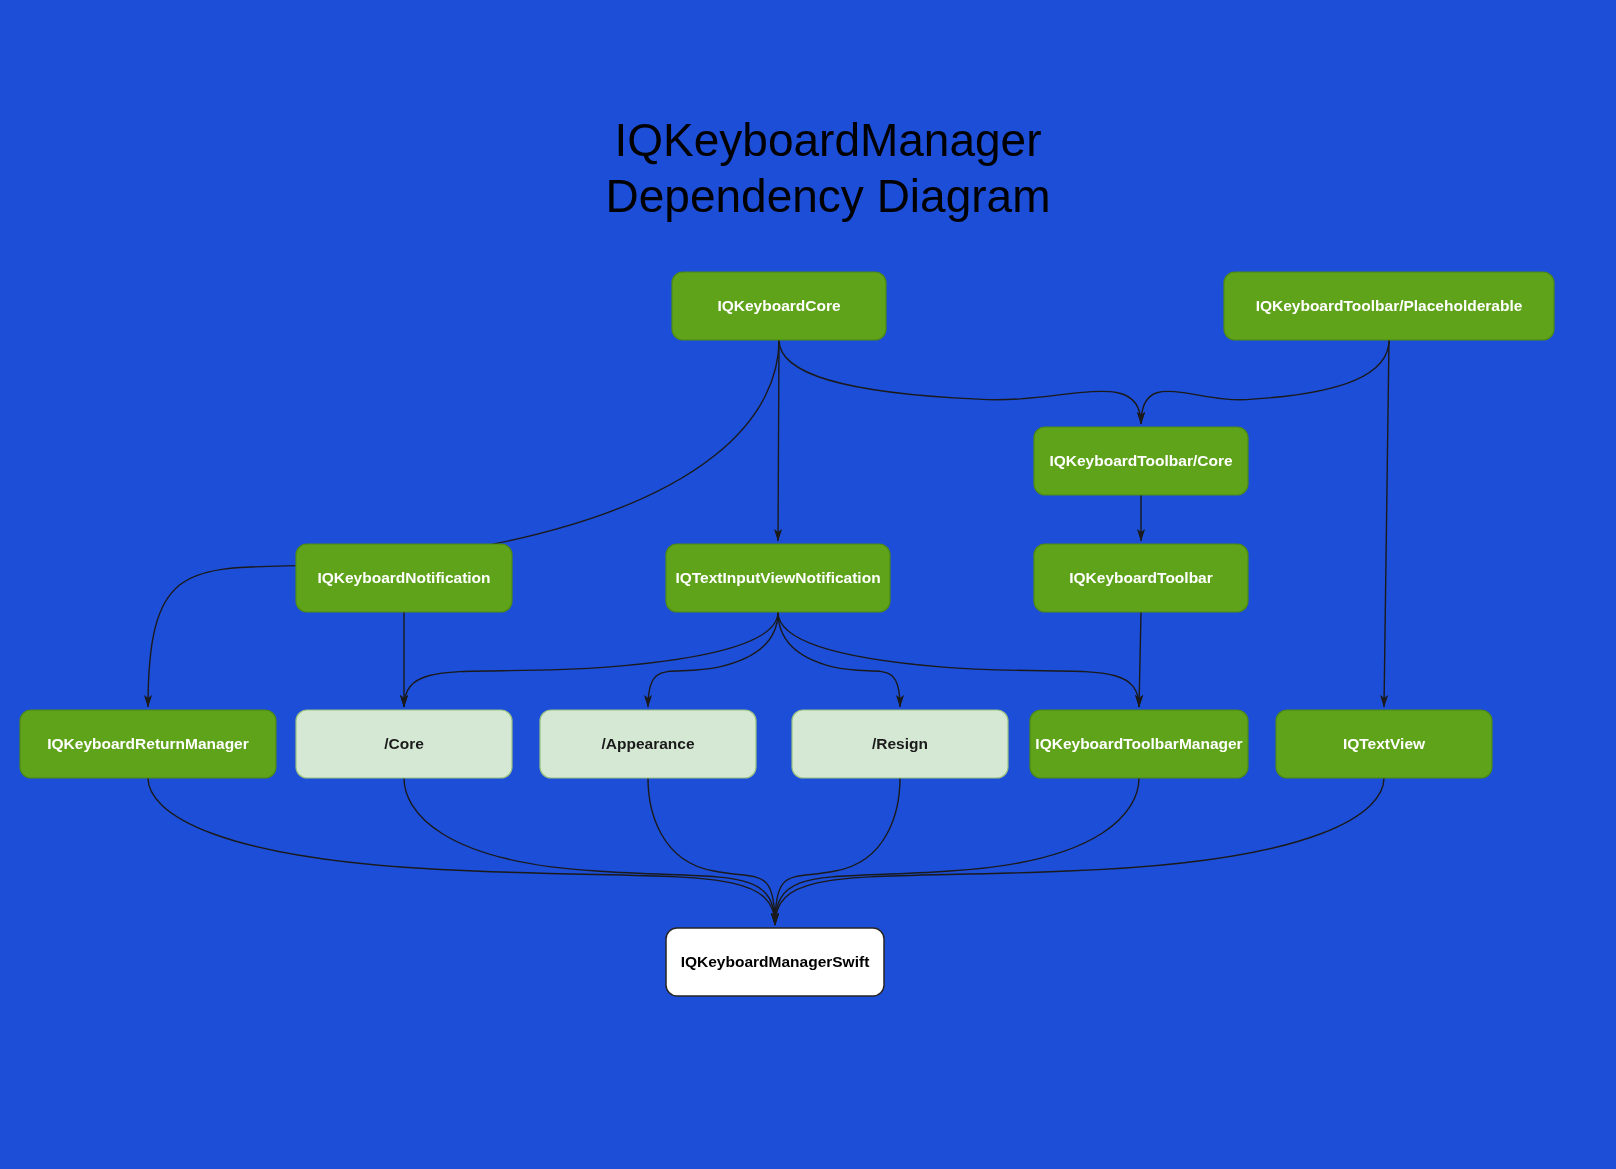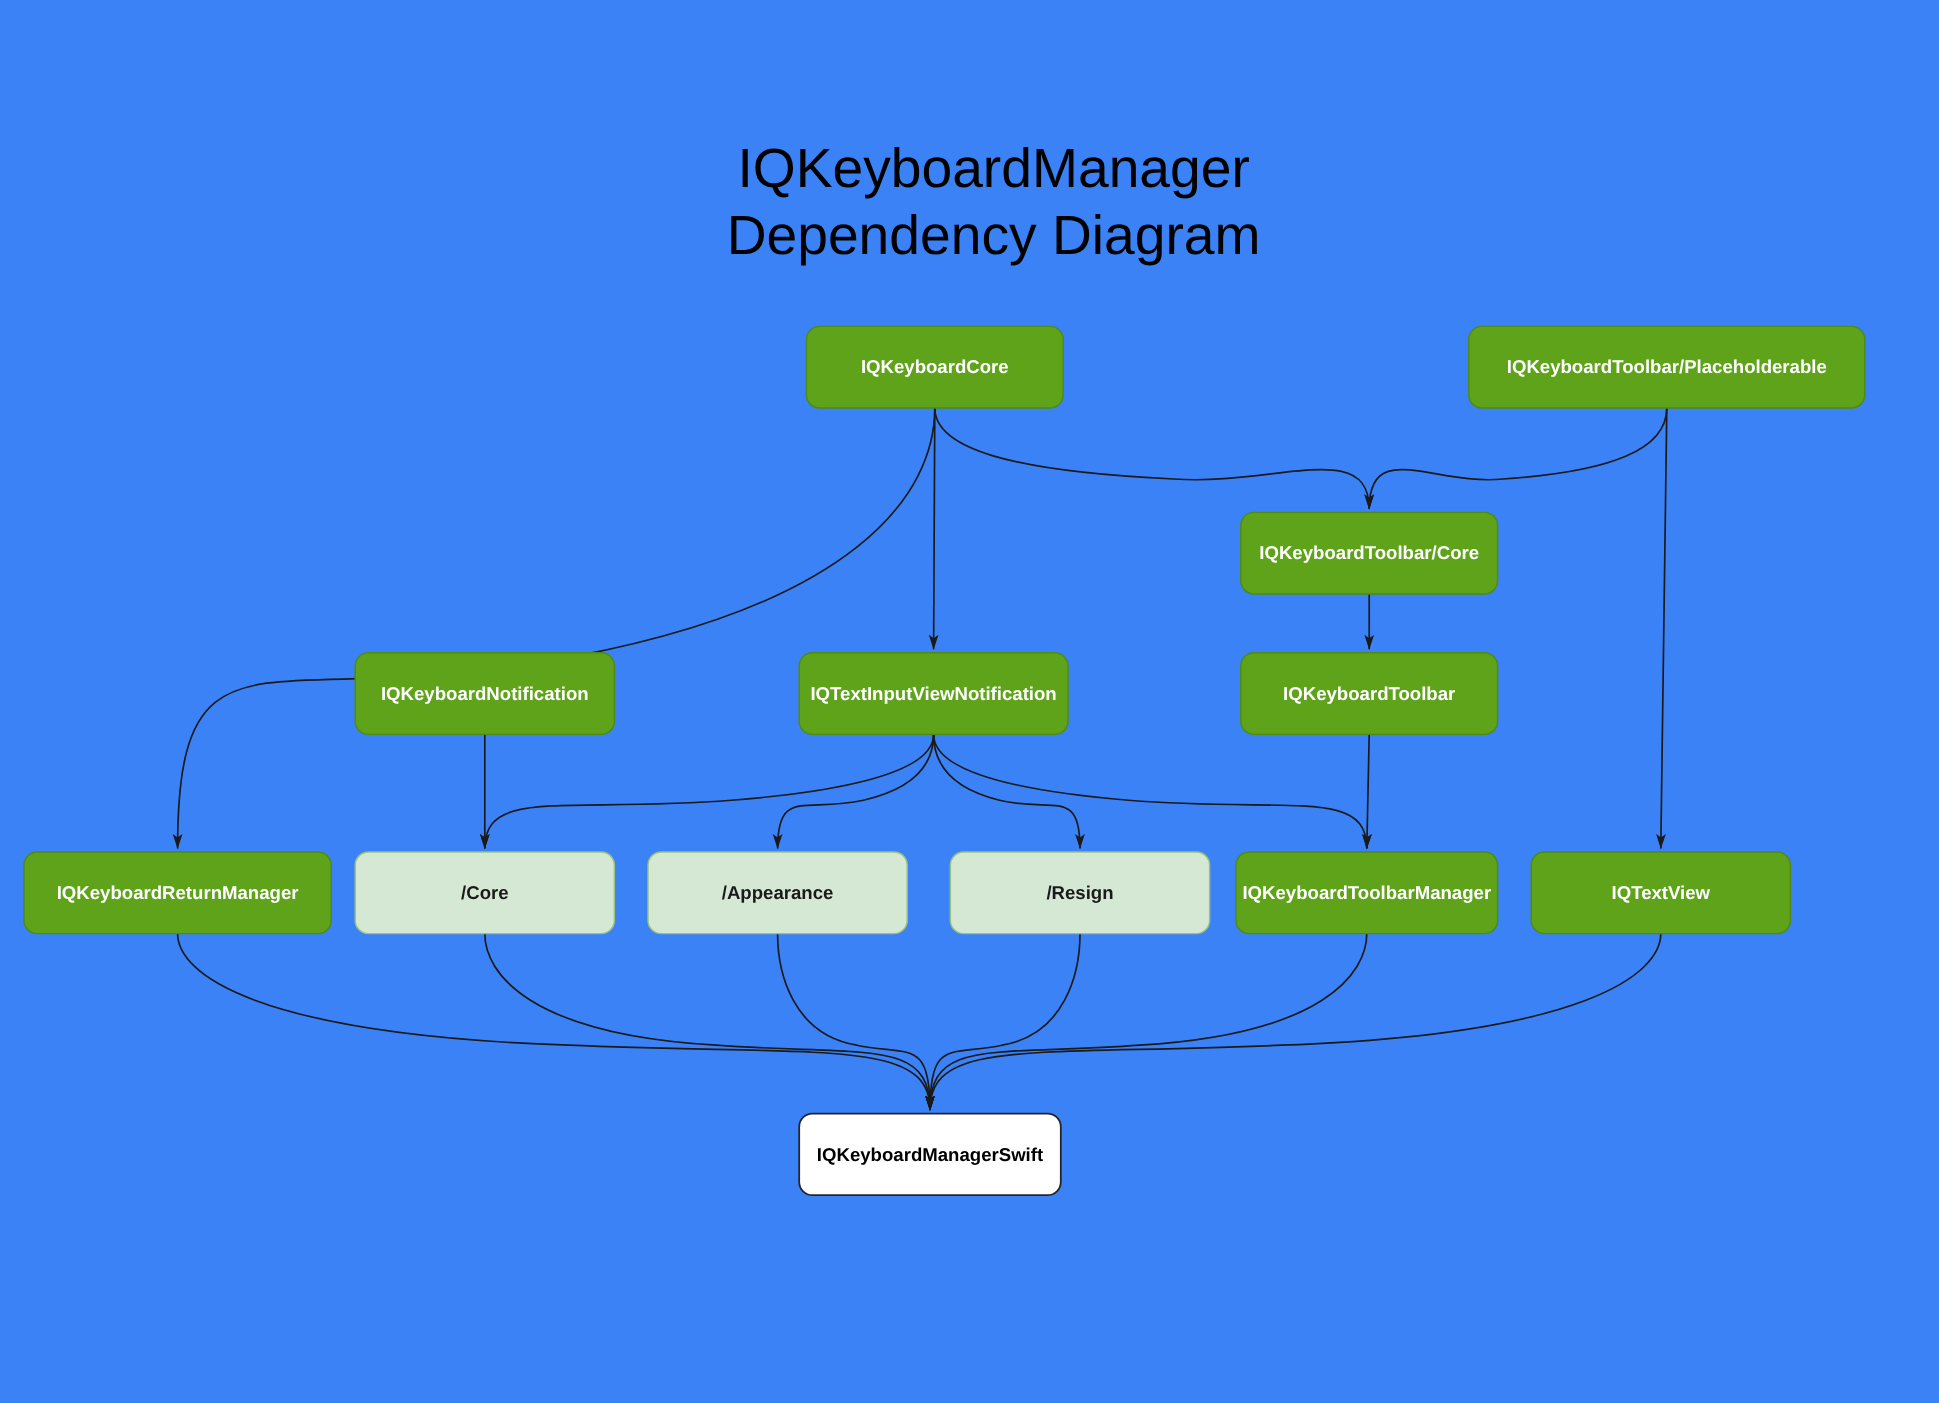--- a/index.html
+++ b/index.html
@@ -10,21 +10,21 @@
   body {
     width: 1616px;
     height: 1169px;
     font-family: "Liberation Sans", sans-serif;
     overflow: hidden;
   }
   #diagram-root {
     position: relative;
     width: 1616px;
     height: 1169px;
-    background: #3b82f6;
+    background: #1d4ed8;
   }
   svg#diagram-svg {
     position: absolute;
     top: 0;
     left: 0;
     width: 1616px;
     height: 1169px;
     display: block;
   }
   .diagram-title {

